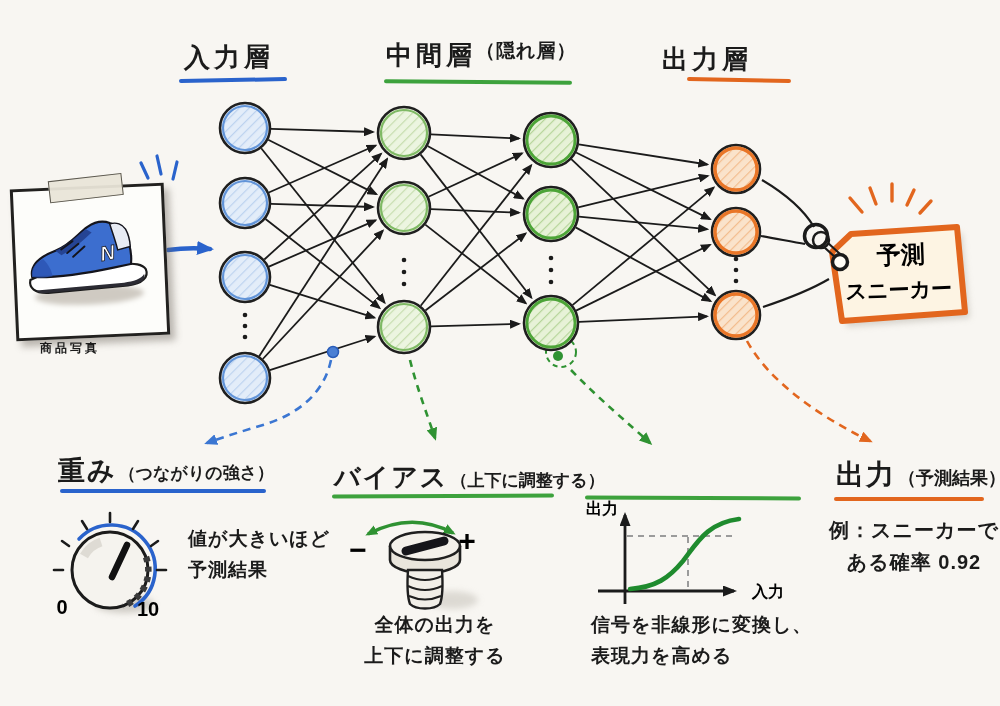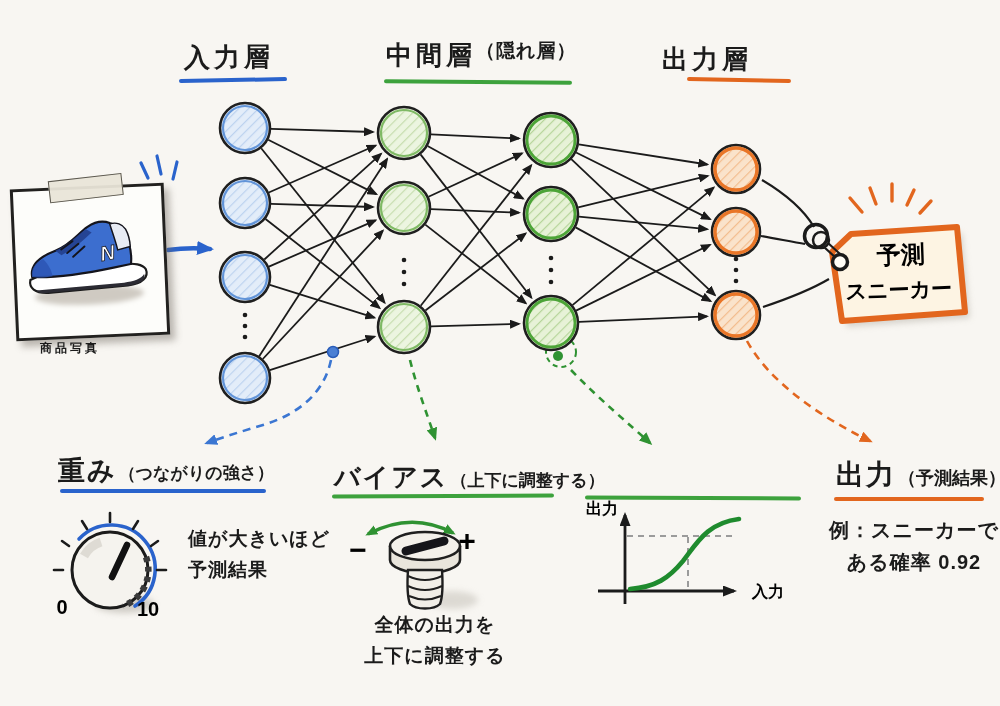--- a/index.html
+++ b/index.html
@@ -296,20 +296,24 @@
     <span class="big" style="font-size:26px">バイアス</span>
     <span class="small">（上下に調整する）</span>
   </div>
   <div class="rule" style="left:332px;top:494px;width:222px;height:3.5px;background:#3da23d;transform:rotate(-0.3deg)"></div>
   <div class="abs desc" style="left:350px;top:610px;width:170px;text-align:center;">
     <div>全体の出力を</div>
     <div>上下に調整する</div>
   </div>
 
   <div class="rule" style="left:585px;top:496px;width:216px;height:3.5px;background:#3da23d;transform:rotate(0.3deg)"></div>
+  <div class="abs desc" style="left:591px;top:610px;">
+    <div>信号を非線形に変換し、</div>
+    <div>表現力を高める</div>
+  </div>
 
   <div class="abs sec-title" style="left:836px;top:456px;">
     <span class="big" style="font-size:28px">出力</span>
     <span class="small" style="font-size:18px">（予測結果）</span>
   </div>
   <div class="rule" style="left:834px;top:497px;width:150px;height:3.5px;background:#e2661e;"></div>
   <div class="abs desc" style="left:826px;top:514px;width:176px;text-align:center;font-size:20px;">
     <div>例：スニーカーで</div>
     <div>ある確率 0.92</div>
   </div>

